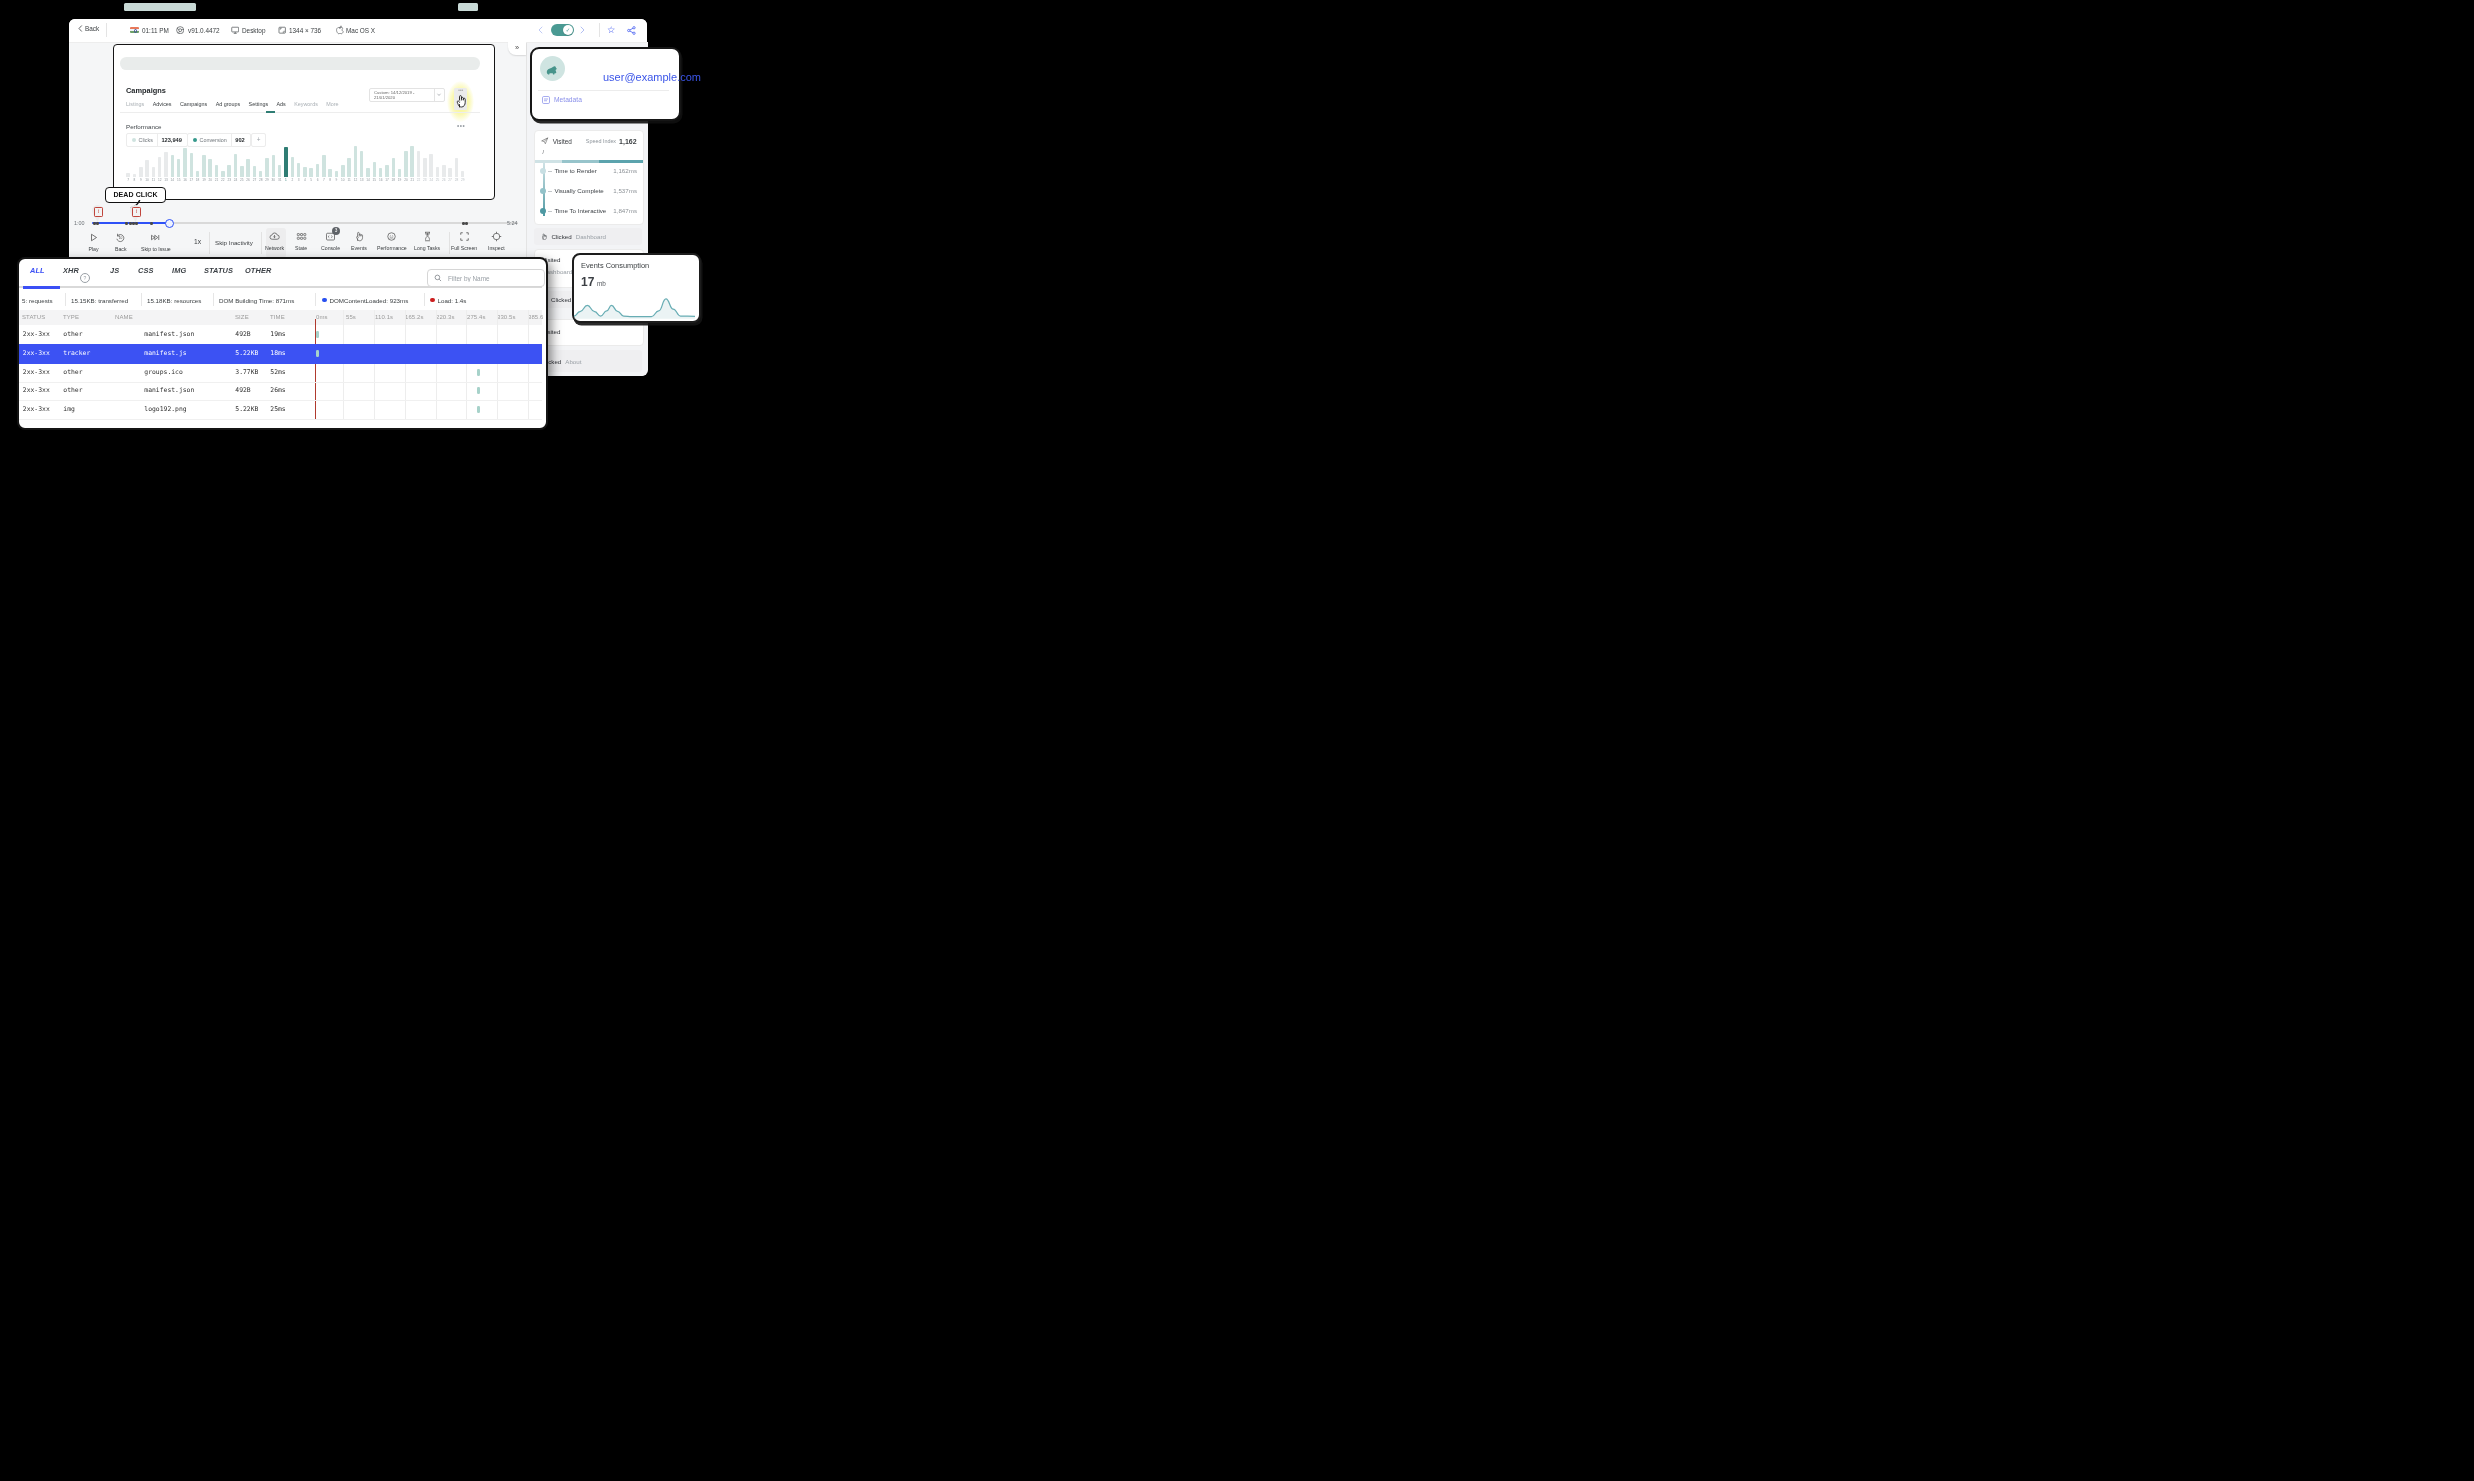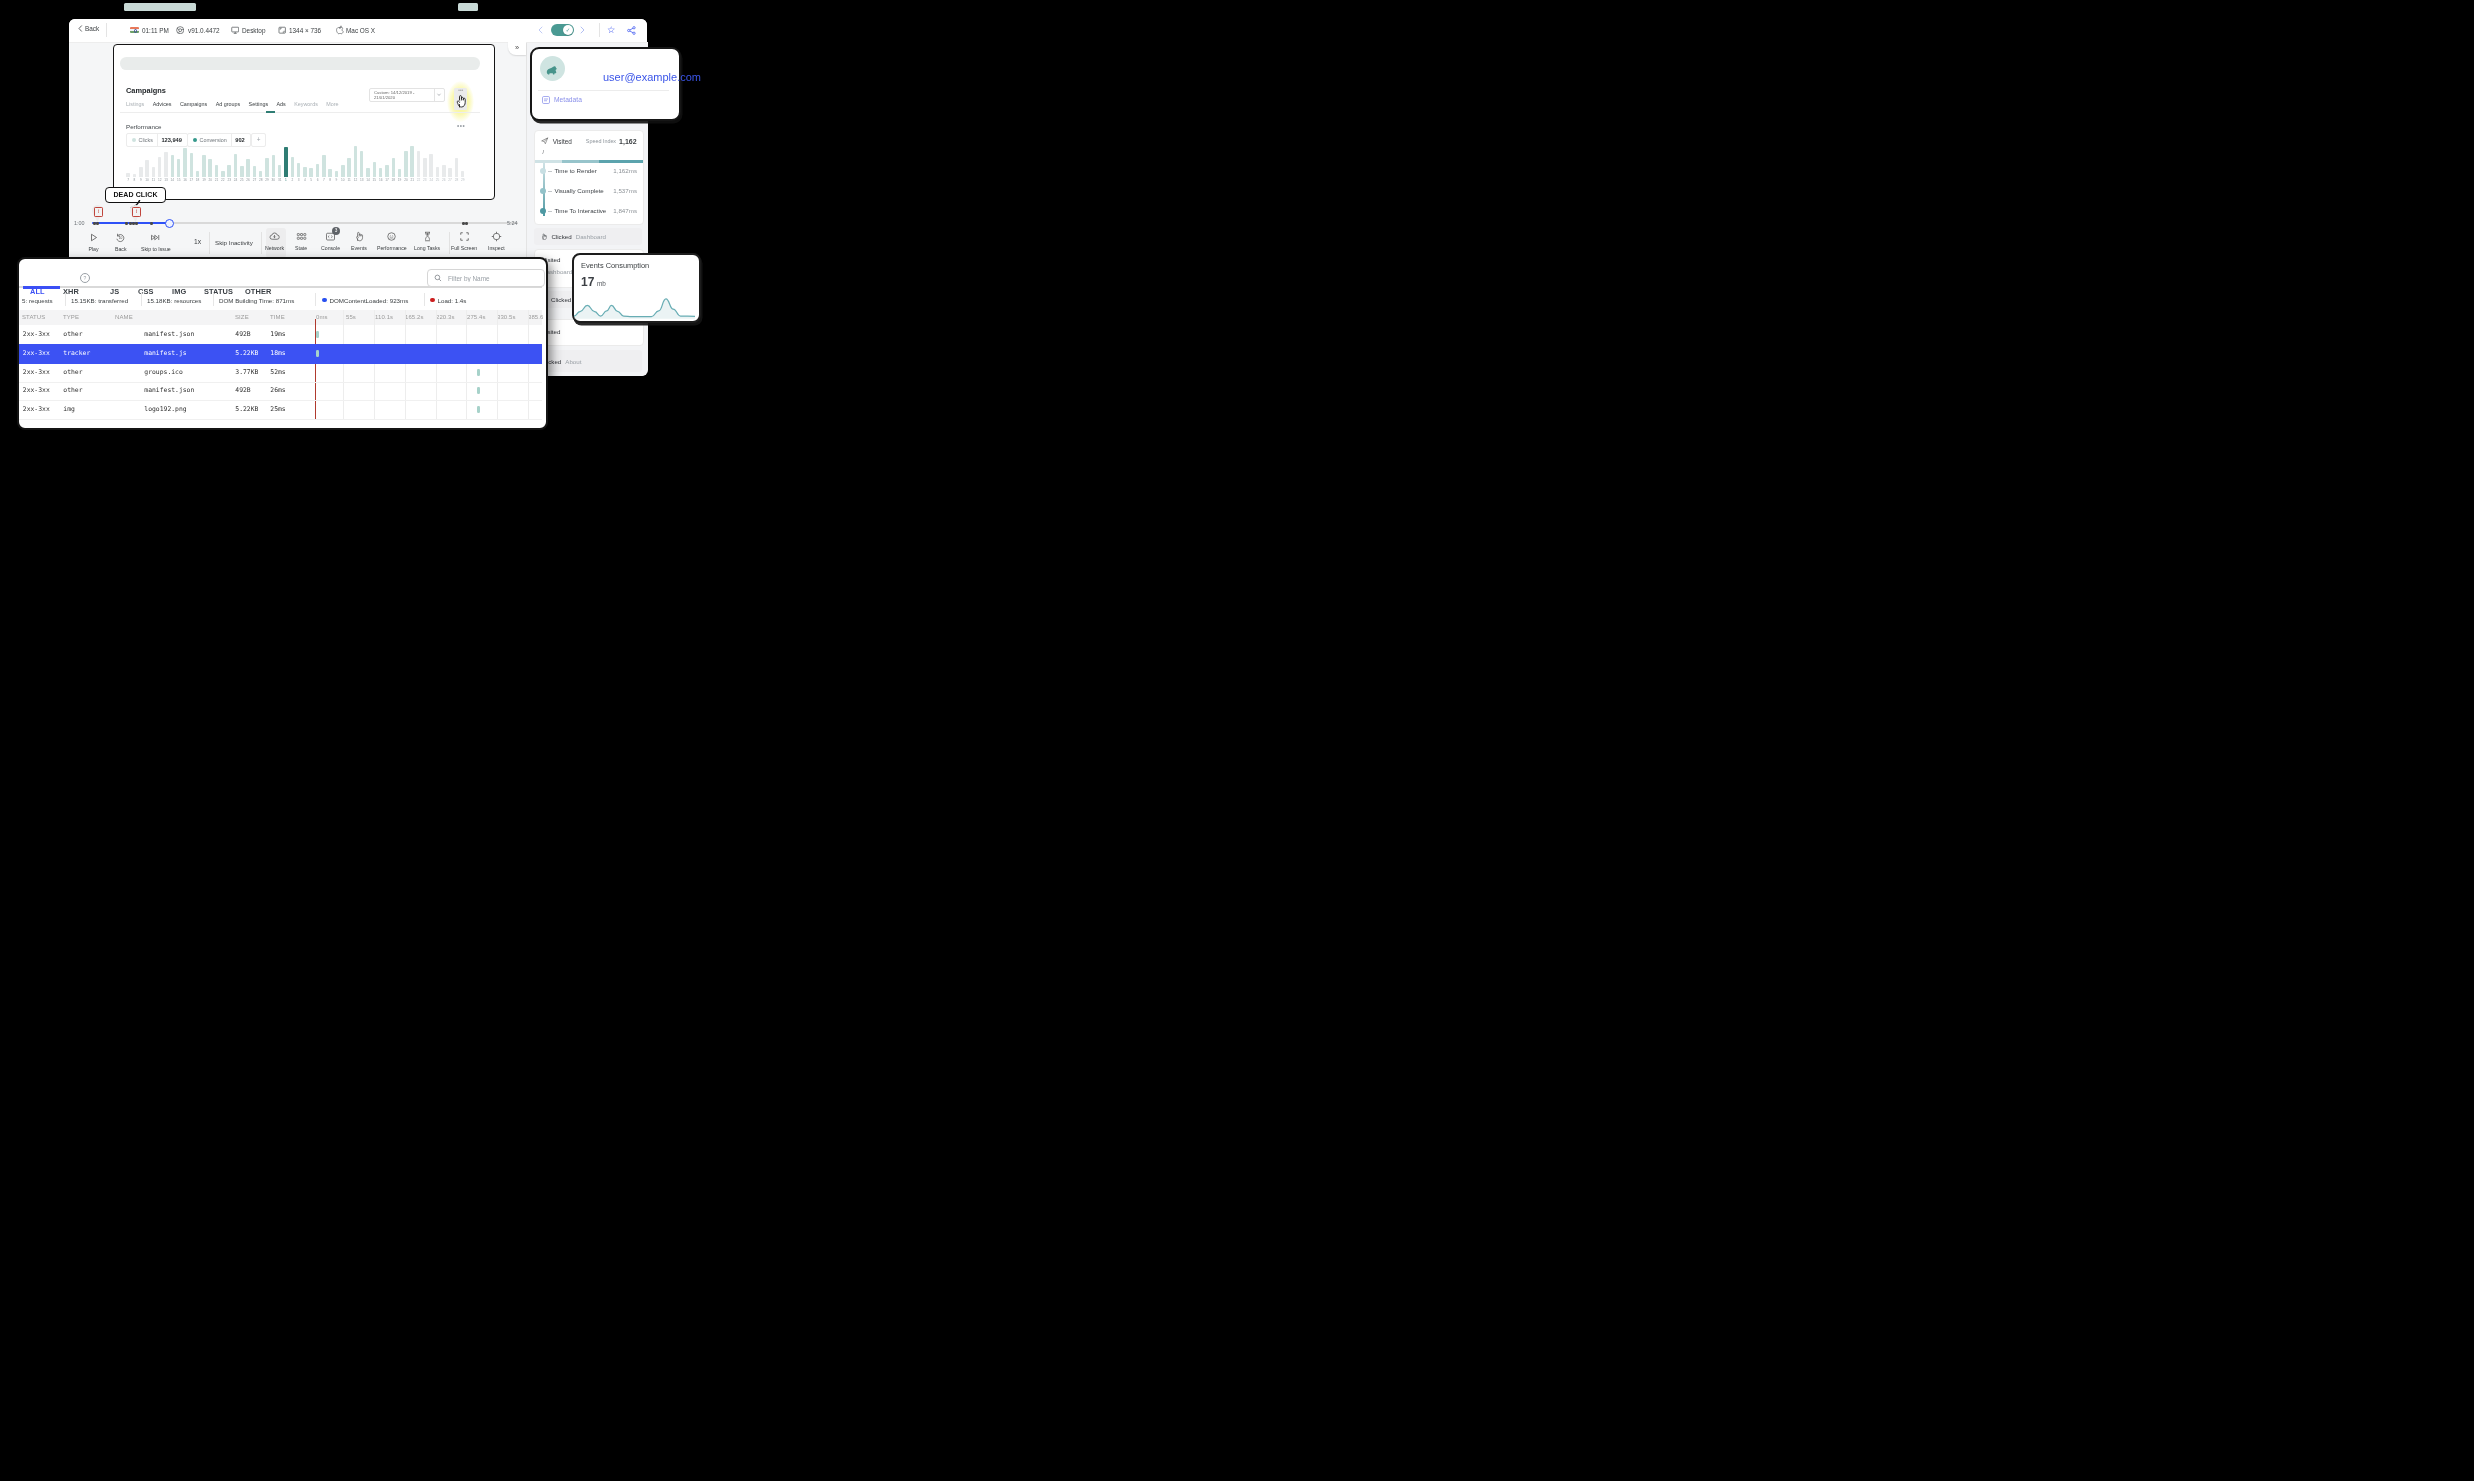--- a/index.html
+++ b/index.html
@@ -51,21 +51,21 @@
   #playhead{left:165px;top:219px;width:7px;height:7px;border-radius:50%;background:#eef2fe;border:1.2px solid #2e51f7;}
   
   .ctrl{display:flex;flex-direction:column;align-items:center;gap:2.5px;color:#3d4043;}
   .ctrl .lbl{font-size:5.2px;white-space:nowrap;}
   .ctrl-ic{width:11px;height:11px;color:#4a4a4a;}
   .cdiv{top:232px;width:0.5px;height:22px;background:#e2e2e2;}
   #net-hl{left:266px;top:228px;width:20px;height:30px;background:#ededee;border-radius:3px;}
   .speedtxt{font-size:6.2px;color:#3d4043;}
   
   #netpanel{left:17.3px;top:257px;width:527px;height:169px;background:#fff;border:2px solid #141414;border-radius:8px;box-shadow:3px 5px 12px rgba(0,0,0,.5);}
-  .ntab{top:287px;font-size:7.4px;font-weight:bold;color:#3a3f44;letter-spacing:0.1px;}
+  .ntab{top:266px;font-size:7.4px;font-weight:bold;color:#3a3f44;letter-spacing:0.1px;font-style:italic;}
   .ntab.active{color:#3b4ff5;}
   #ntab-gray-line{left:19.3px;top:286px;width:523px;height:1.5px;background:#d9d9d9;}
   #ntab-blue-seg{left:23px;top:286px;width:37px;height:2.5px;background:#3b4ff5;}
   #filter{left:427px;top:269px;width:116px;height:16.3px;border:0.7px solid #d6d6d6;border-radius:4px;background:#fff;display:flex;align-items:center;}
   #filter input{border:0;outline:0;font-size:6.4px;color:#3c4043;width:84px;font-family:"Liberation Sans",sans-serif;background:transparent;}
   #filter input::placeholder{color:#9aa0a6;}
   .sumitem{top:292px;height:16px;display:flex;align-items:center;font-size:6.2px;color:#3c4043;white-space:nowrap;}
   .sumsep{top:293px;height:13px;width:0.5px;background:#e6e6e6;}
   .sdot{width:4.5px;height:4.5px;border-radius:50%;margin-right:3px;}
   .dot-blue{background:#2850f0;}

